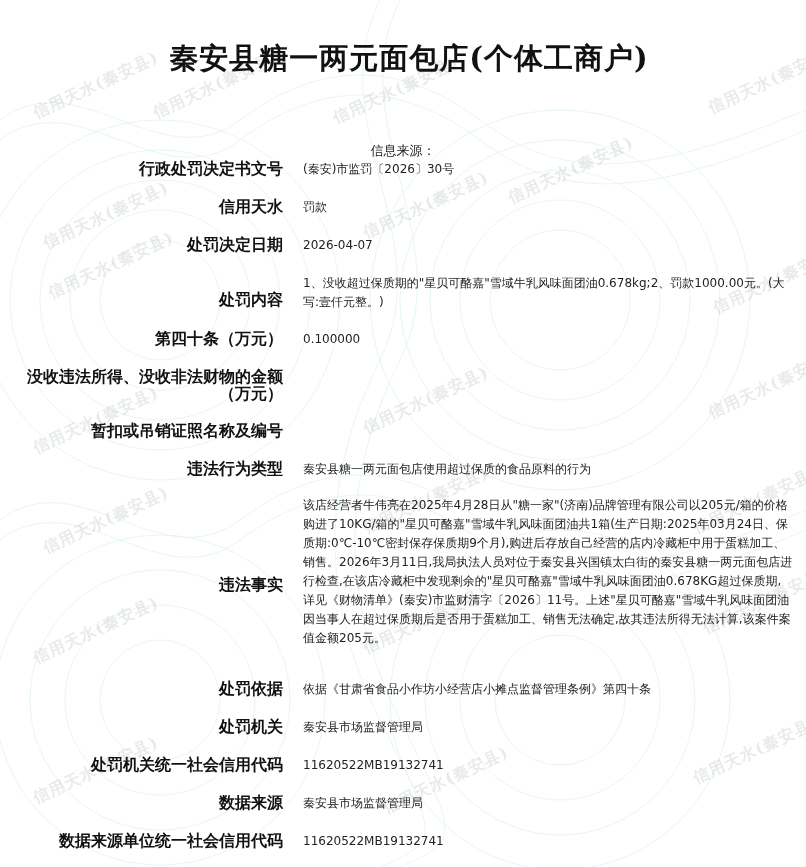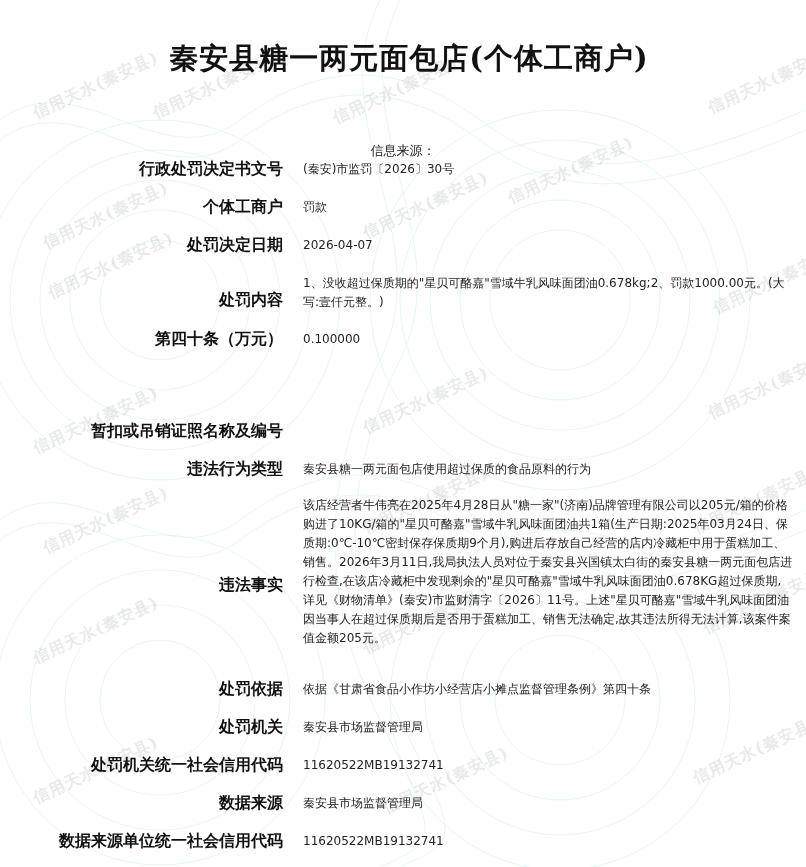--- a/index.html
+++ b/index.html
@@ -159,41 +159,43 @@
   <div class="info-source">信息来源：</div>
 
   <div class="detail-table">
 
     <div class="row" style="top:160px;">
       <div class="row-label">行政处罚决定书文号</div>
       <div class="row-value">(秦安)市监罚〔2026〕30号</div>
     </div>
 
     <div class="row" style="top:198px;">
-      <div class="row-label">个体工商户</div>
+      <div class="row-label">信用天水</div>
       <div class="row-value">罚款</div>
     </div>
 
     <div class="row" style="top:236px;">
       <div class="row-label">处罚决定日期</div>
       <div class="row-value">2026-04-07</div>
     </div>
 
     <div class="row" style="top:274px;">
       <div class="row-label" style="top:17px;">处罚内容</div>
       <div class="row-value">1、没收超过保质期的"星贝可酪嘉"雪域牛乳风味面团油0.678kg;2、罚款1000.00元。(大写:壹仟元整。)</div>
     </div>
 
     <div class="row" style="top:330px;">
       <div class="row-label">第四十条（万元）</div>
       <div class="row-value">0.100000</div>
     </div>
 
     <div class="row" style="top:368px;">
       <div class="row-label">
+        <div>没收违法所得、没收非法财物的金额</div>
+        <div>（万元）</div>
       </div>
       <div class="row-value"></div>
     </div>
 
     <div class="row" style="top:422px;">
       <div class="row-label">暂扣或吊销证照名称及编号</div>
       <div class="row-value"></div>
     </div>
 
     <div class="row" style="top:460px;">

